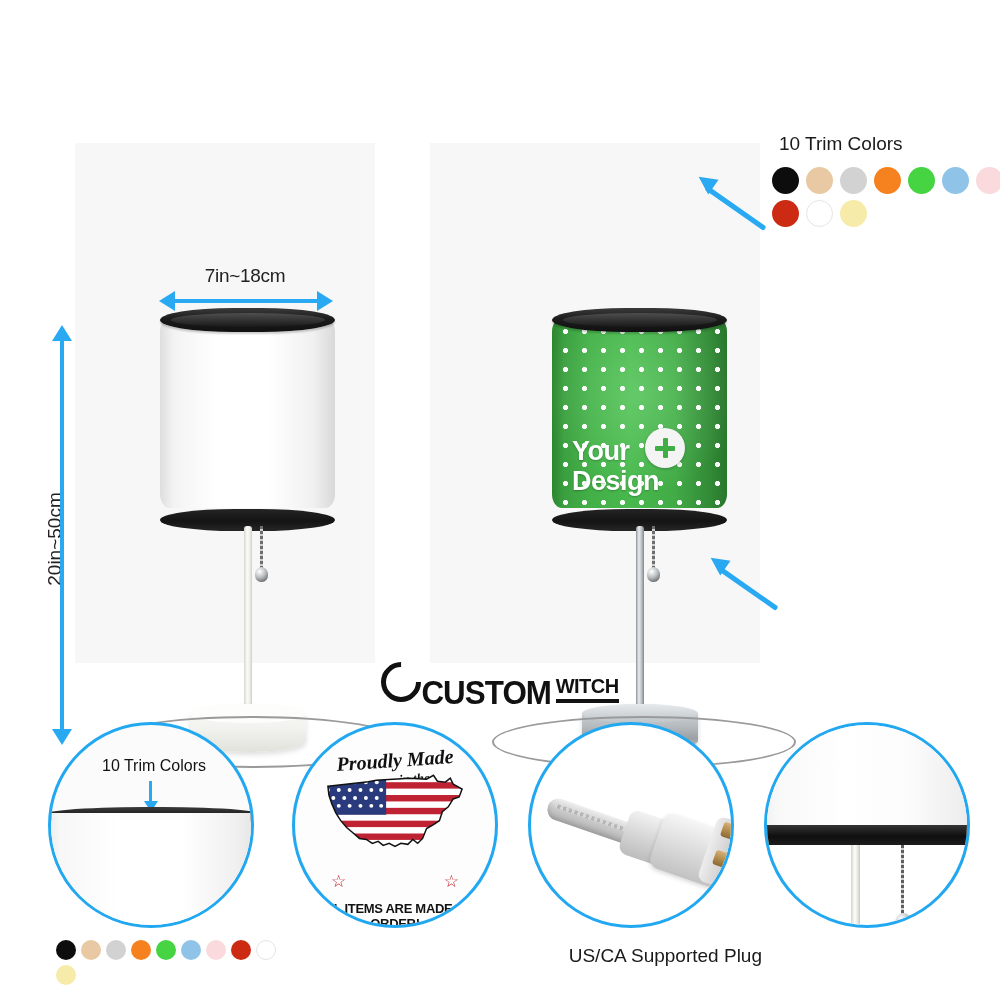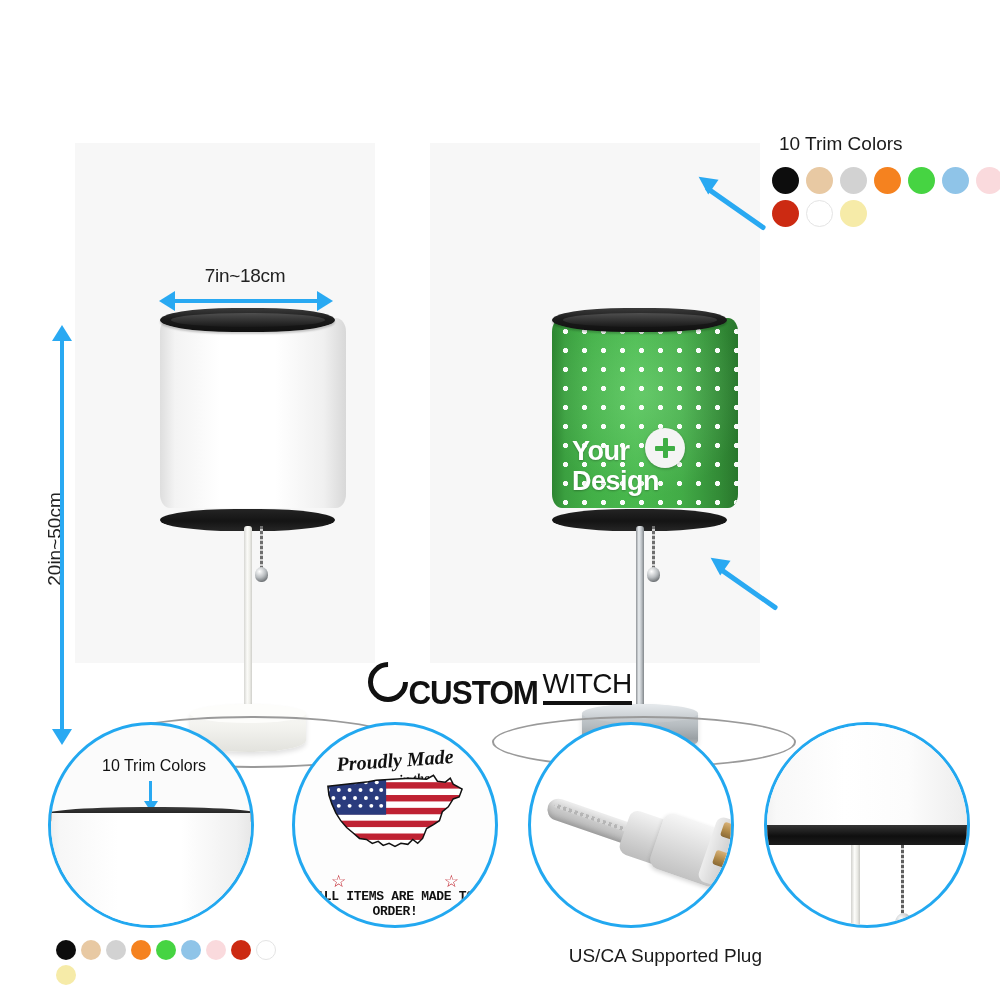--- a/index.html
+++ b/index.html
@@ -72,21 +72,20 @@
   }
 
   
   .lamp{position:absolute;}
 
   .shade-wrap{position:absolute;}
   .shade-body{
     position:absolute;left:0;top:10px;width:100%;height:190px;
     border-radius:10px/14px;
     overflow:hidden;
-    padding-left:11px;
   }
   .shade-white{
     background:linear-gradient(90deg,#dedede 0%,#f3f3f3 8%,#ffffff 32%,#ffffff 62%,#f0f0f0 88%,#d8d8d8 100%);
   }
   .shade-green{
     background:
       radial-gradient(circle at 50% 40%, rgba(255,255,255,0.14), rgba(0,0,0,0.05) 70%),
       linear-gradient(90deg,#2f8c33 0%,#3ea843 7%,#46b94b 22%,#4cc251 45%,#45b44a 70%,#359239 90%,#2a7d2e 100%);
   }
   .dots{
@@ -171,21 +170,21 @@
   .brand-c{
     display:inline-block;width:30px;height:30px;border-radius:50%;
     border:5px solid #111;border-right-color:transparent;
     transform:rotate(-45deg);vertical-align:-5px;margin-right:-3px;
   }
   .brand-custom{
     font-weight:bold;font-size:33px;letter-spacing:-1px;color:#111;
     vertical-align:middle;transform:scaleX(.95);display:inline-block;
   }
   .brand-witch{
-    font-weight:normal;font-size:28px;letter-spacing:-0.5px;color:#111;
+    font-weight:bold;font-size:20px;letter-spacing:-0.5px;color:#111;
     vertical-align:4px;display:inline-block;
     border-bottom:4px solid #111;padding-bottom:1px;margin-left:1px;
   }
 
   
   .circle{
     position:absolute;border-radius:50%;border:3px solid #22a8f0;
     background:#fbfbfb;overflow:hidden;box-sizing:border-box;
   }
   .cap{position:absolute;font-size:19px;color:#1a1a1a;text-align:right;white-space:nowrap;}
@@ -221,22 +220,22 @@
     font-family:"Liberation Serif", serif;font-style:italic;font-weight:bold;
     font-size:13px;color:#111;transform:rotate(-4deg);
   }
   .usa-map{position:absolute;left:26px;top:44px;width:148px;height:92px;}
   .usa-word{
     position:absolute;left:0;top:135px;width:100%;text-align:center;
     font-weight:bold;font-style:italic;font-size:38px;color:#111;letter-spacing:-1px;
   }
   .usa-star{position:absolute;top:146px;color:#c0202a;font-size:17px;}
   .usa-sub{
-    position:absolute;left:0;top:164px;width:100%;text-align:center;
-    font-weight:bold;font-size:13px;color:#111;letter-spacing:-0.3px;font-family:Liberation Mono, monospace;
+    position:absolute;left:0;top:176px;width:100%;text-align:center;
+    font-weight:bold;font-size:13px;color:#111;letter-spacing:-0.3px;
   }
 
   
   .plug-cord{
     position:absolute;left:14px;top:88px;width:110px;height:22px;
     background:linear-gradient(180deg,#efefef,#c9c9c9 50%,#b0b0b0);
     border-radius:11px;transform:rotate(19deg);
     box-shadow:inset 0 -3px 4px rgba(0,0,0,.12);
   }
   .plug-cord::after{

